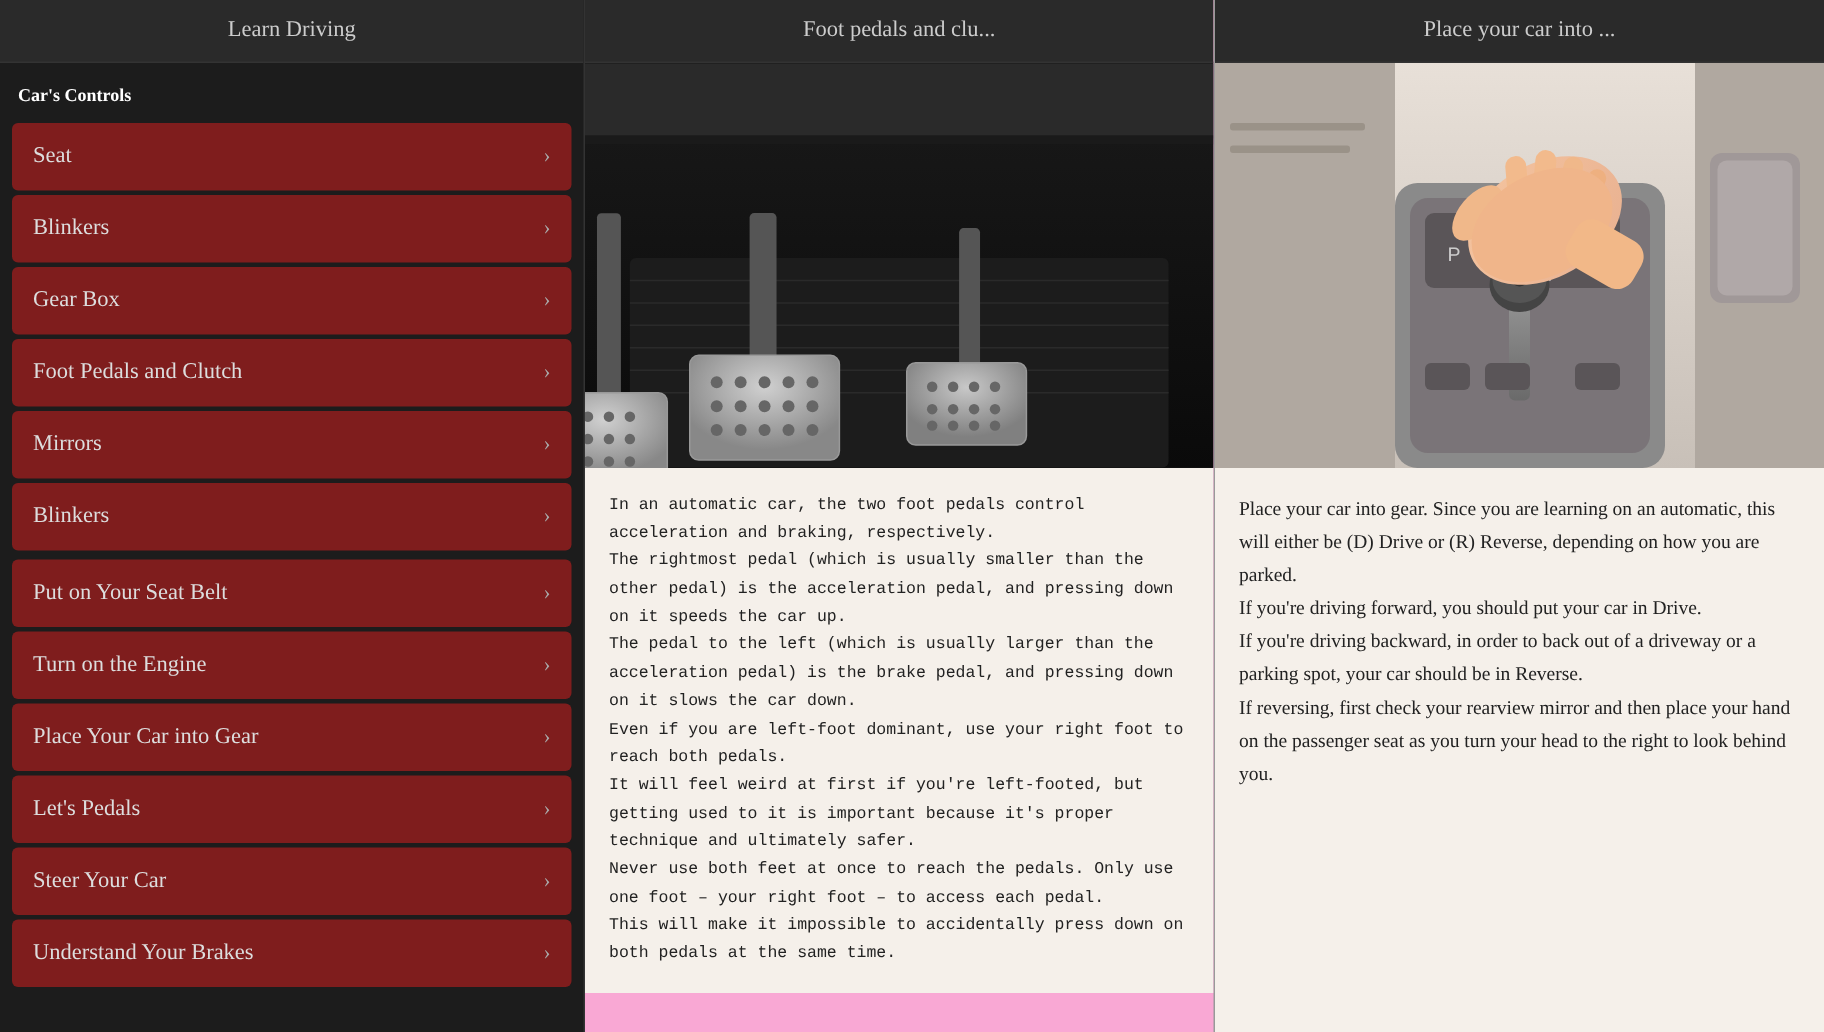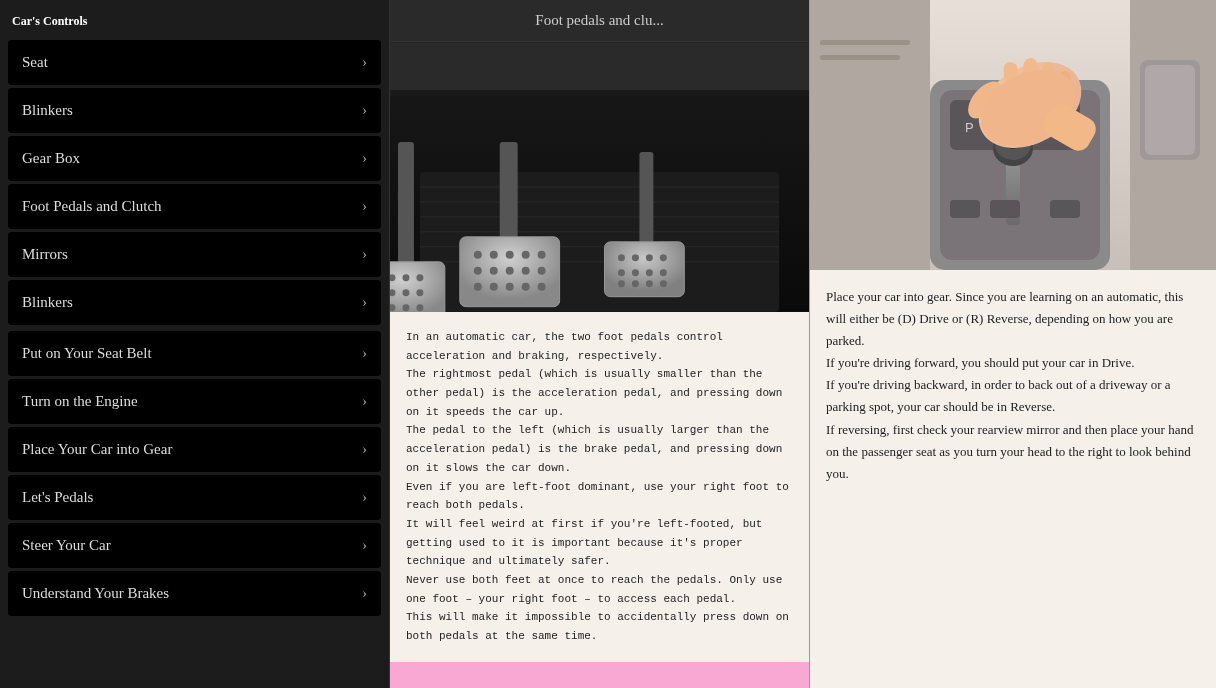--- a/index.html
+++ b/index.html
@@ -35,21 +35,21 @@
       padding: 14px 12px 8px 12px;
       font-size: 12px;
       font-weight: bold;
       color: #fff;
     }
     .menu-item {
       display: flex;
       align-items: center;
       justify-content: space-between;
       padding: 14px 14px;
-      background: #000000;
+      background: #7f1d1d;
       margin: 3px 8px;
       border-radius: 4px;
       cursor: pointer;
       color: #ddd;
       font-size: 15px;
     }
     .chevron {
       color: #aaa;
       font-size: 14px;
     }
@@ -130,20 +130,21 @@
     
     .gear-illustration {
       width: 100%;
       height: 100%;
     }
   </style>
 </head>
 <body>
 
 <div class="left-panel">
+  <div class="panel-header">Learn Driving</div>
 
   <div class="section-title">Car's Controls</div>
 
   <div>
     <div class="menu-item">
       <span>Seat</span>
       <span class="chevron">›</span>
     </div>
     <div class="menu-item">
       <span>Blinkers</span>
@@ -298,20 +299,21 @@
     The rightmost pedal (which is usually smaller than the other pedal) is the acceleration pedal, and pressing down on it speeds the car up.<br>
     The pedal to the left (which is usually larger than the acceleration pedal) is the brake pedal, and pressing down on it slows the car down.<br>
     Even if you are left-foot dominant, use your right foot to reach both pedals.<br>
     It will feel weird at first if you're left-footed, but getting used to it is important because it's proper technique and ultimately safer.<br>
     Never use both feet at once to reach the pedals. Only use one foot – your right foot – to access each pedal.<br>
     This will make it impossible to accidentally press down on both pedals at the same time.</p>
   </div>
 </div>
 
 <div class="right-panel">
+  <div class="panel-header">Place your car into ...</div>
 
   <div class="right-image">
 
     <svg viewBox="0 0 406 270" class="gear-illustration" xmlns="http://www.w3.org/2000/svg">
       <defs>
         <linearGradient id="bgGrad" x1="0" y1="0" x2="0" y2="1">
           <stop offset="0%" stop-color="#e8e0d8"></stop>
           <stop offset="100%" stop-color="#c8c0b8"></stop>
         </linearGradient>
         <linearGradient id="gearBaseGrad" x1="0" y1="0" x2="0" y2="1">

